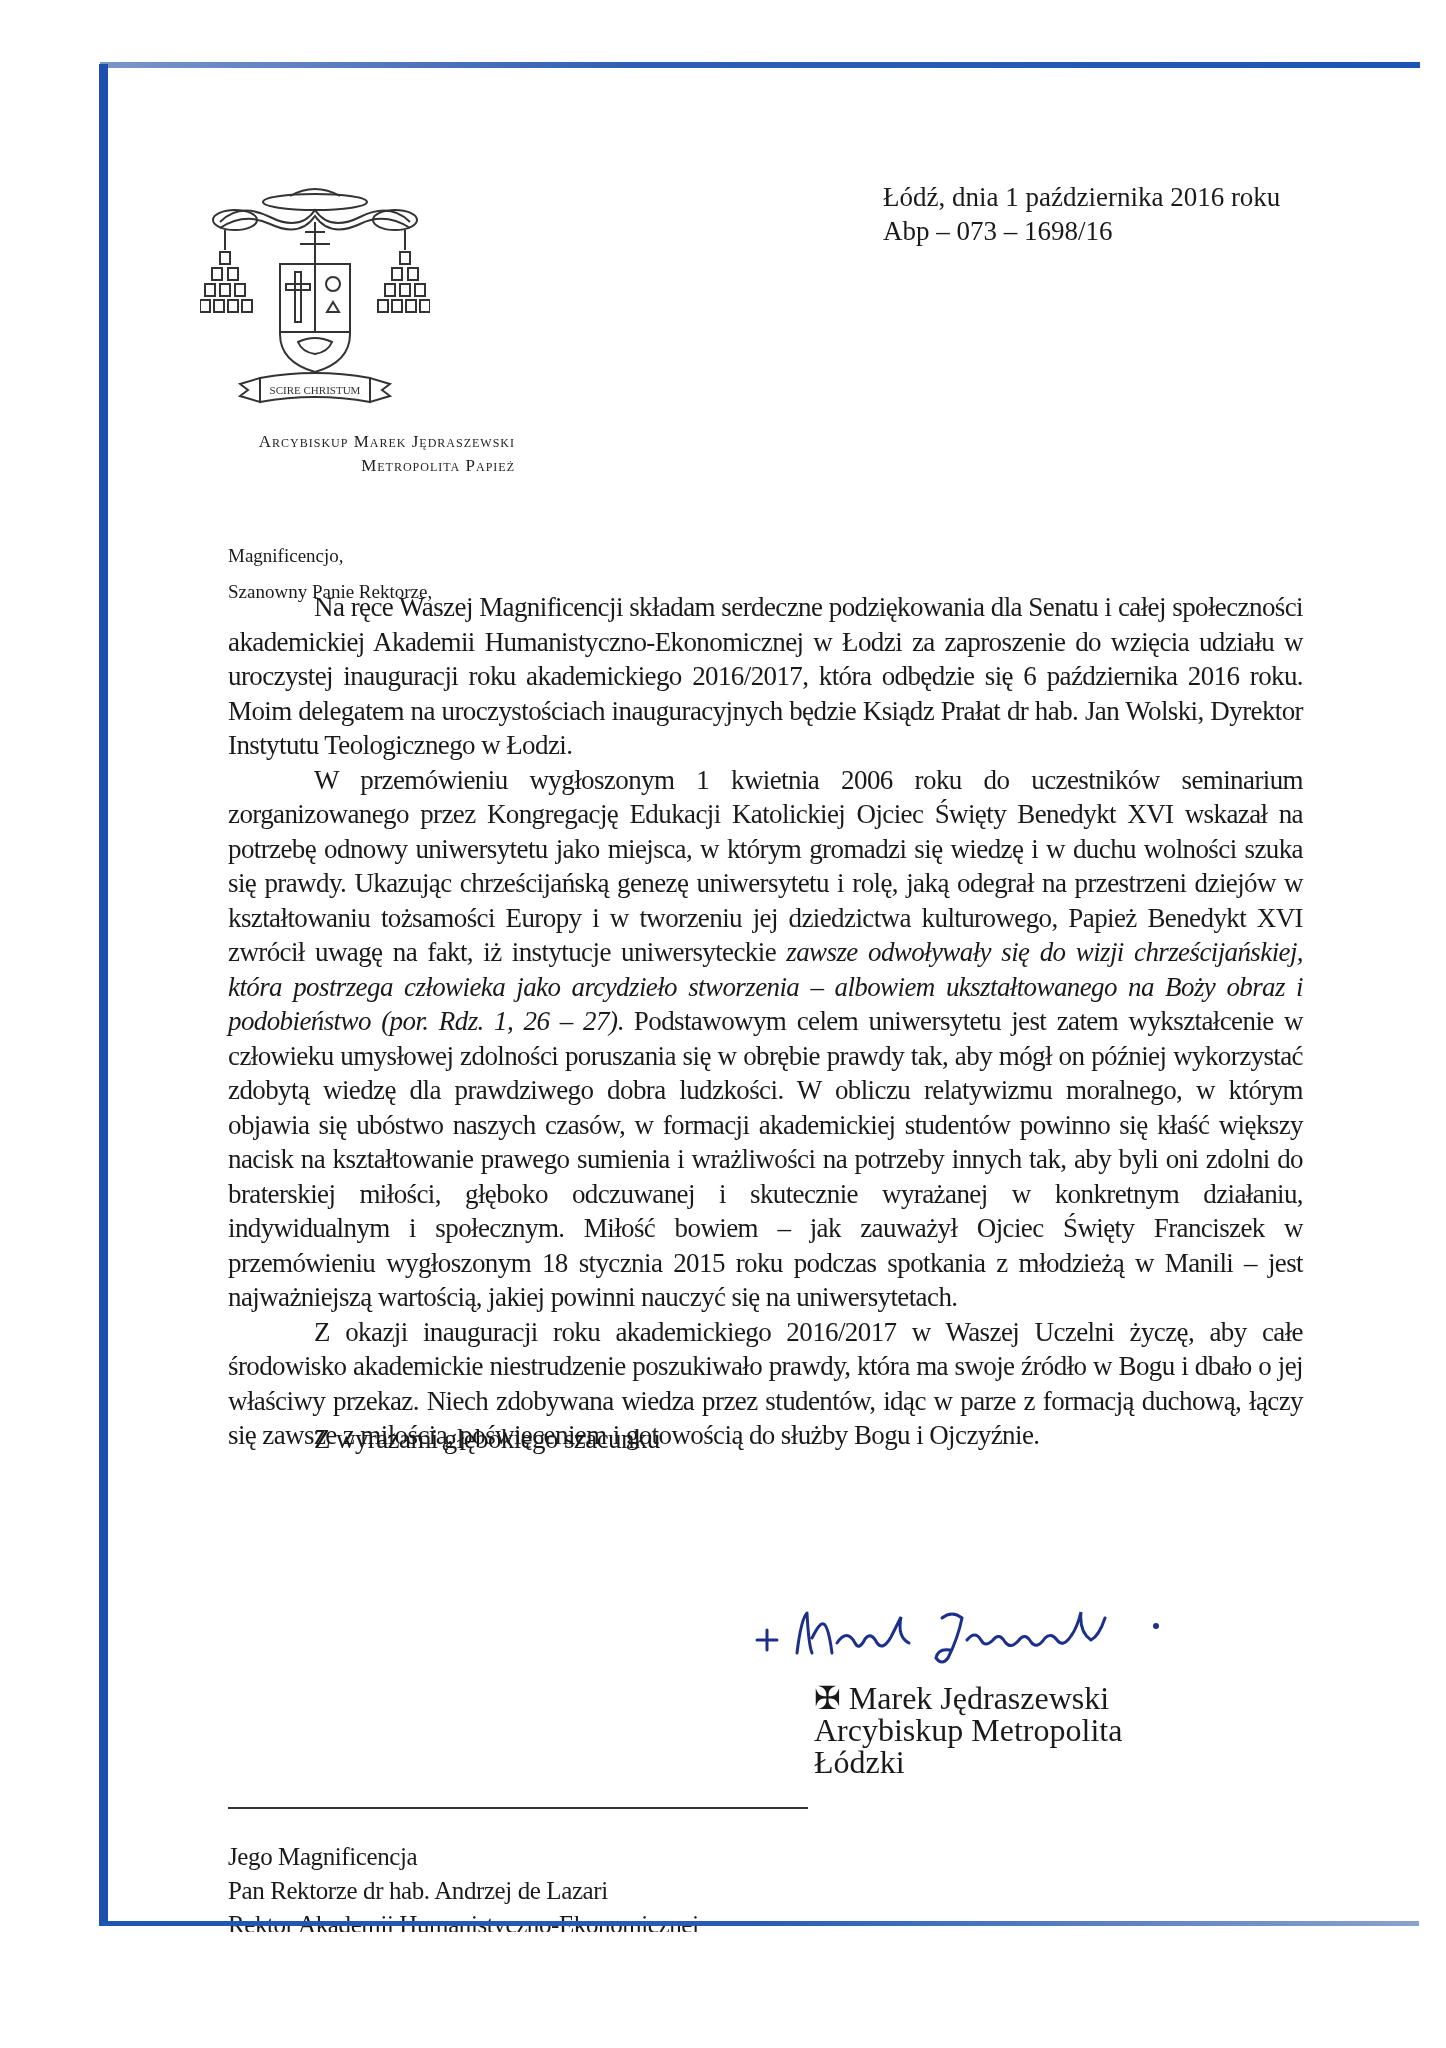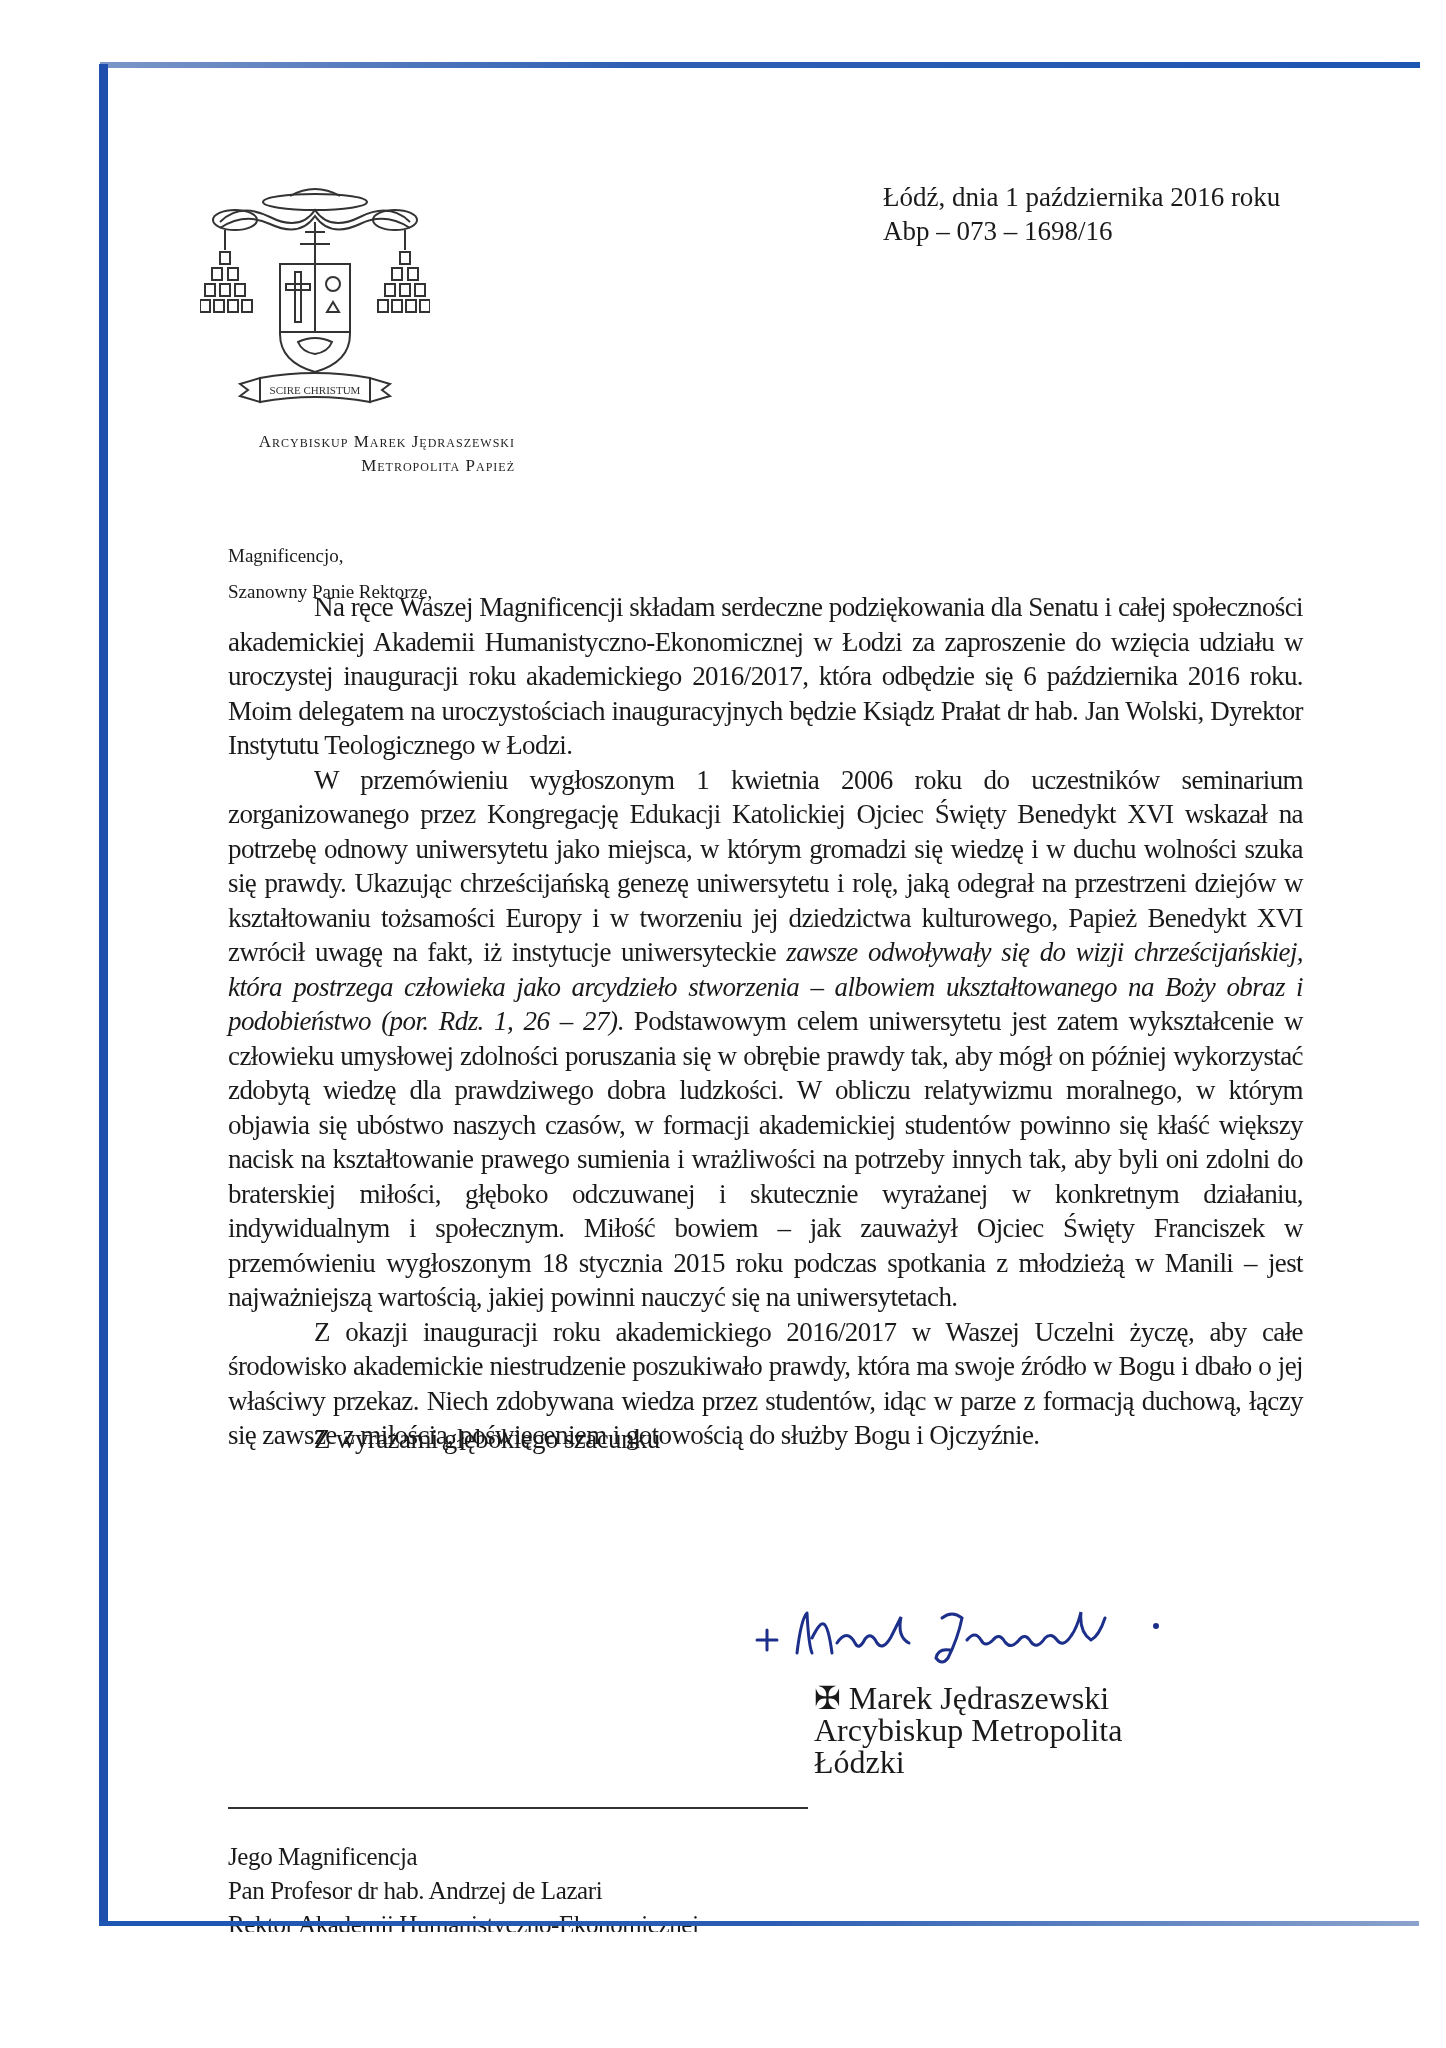--- a/index.html
+++ b/index.html
@@ -146,17 +146,17 @@
 
 <div class="signer">
   <div><span>✠</span> <span>Marek Jędraszewski</span></div>
   <div>Arcybiskup Metropolita Łódzki</div>
 </div>
 
 <div class="divider"></div>
 
 <div class="recipient">
   <div>Jego Magnificencja</div>
-  <div>Pan Profesor dr hab. Andrzej de Lazari</div>
+  <div>Pan Rektorze dr hab. Andrzej de Lazari</div>
   <div class="cut">Rektor Akademii Humanistyczno-Ekonomicznej</div>
 </div>
 
 <div class="frame-bottom"></div>
 
 </body></html>

